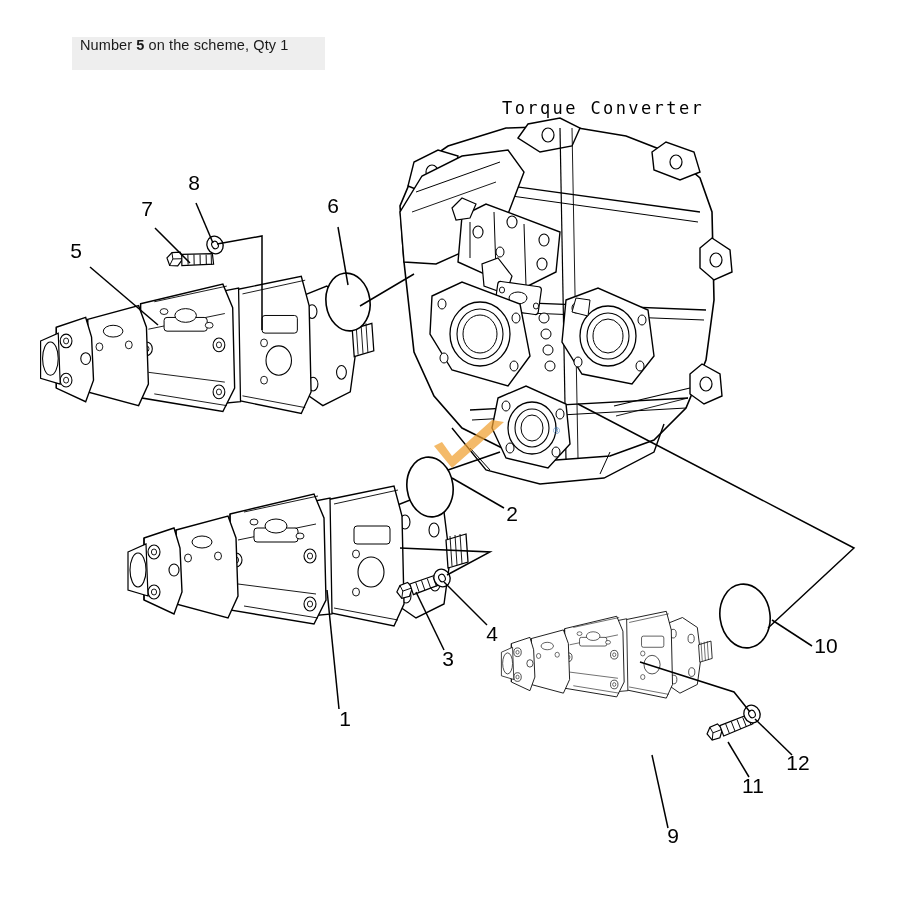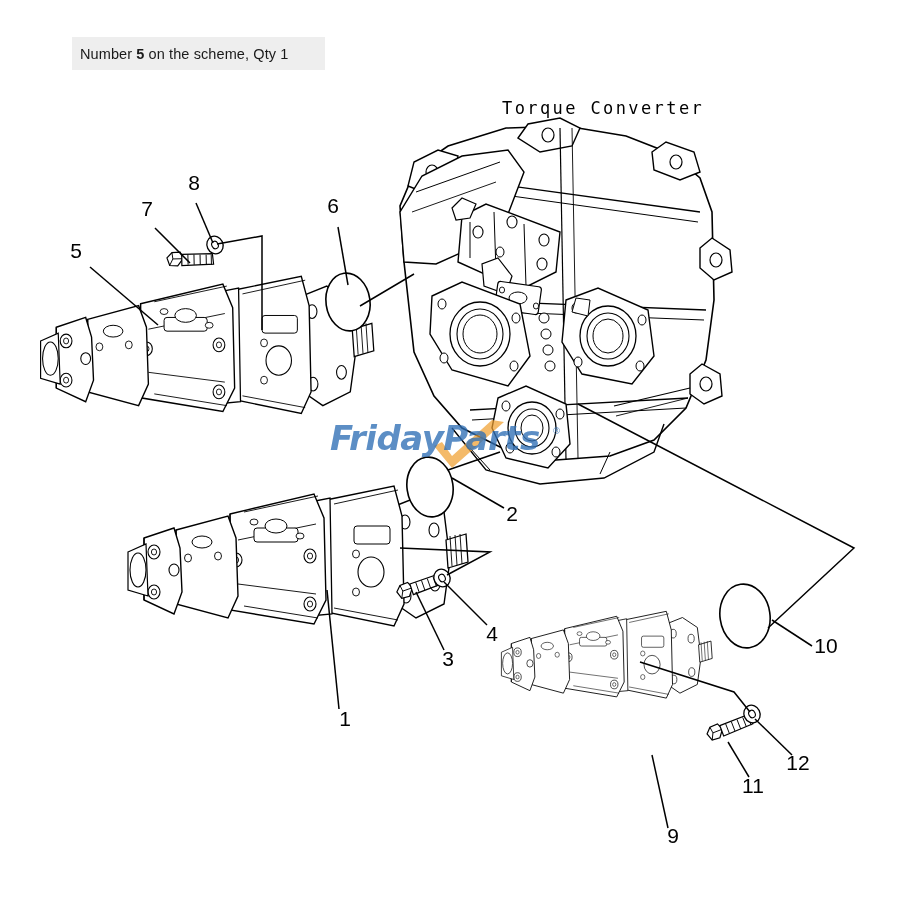--- a/index.html
+++ b/index.html
@@ -20,21 +20,20 @@
   }
   
   #header-banner {
     position: absolute;
     left: 72px;
     top: 37px;
     width: 253px;
     height: 33px;
     background: #eeeeee;
     display: flex;
-    align-items: center;
     padding-left: 8px;
     box-sizing: border-box;
   }
   #header-banner .banner-text {
     font-family: "Liberation Sans", sans-serif;
     font-size: 14.5px;
     color: #1a1a1a;
     letter-spacing: 0.1px;
     white-space: nowrap;
   }
@@ -351,17 +350,16 @@
       <text x="826" y="653" text-anchor="middle">10</text>
       <text x="753" y="793" text-anchor="middle">11</text>
       <text x="798" y="770" text-anchor="middle">12</text>
     </g>
   </svg>
 
   <div id="watermark">
     <svg class="wm-swoosh" viewBox="0 0 78 52">
       <path d="M4,26 L22,48 L74,2 L62,0 L22,36 L12,22 Z" fill="#f0a030" opacity="0.85"></path>
     </svg>
-    <span class="wm-text">FridayParts</span>
     <span class="wm-reg">®</span>
   </div>
 
 </div>
 
 </body></html>

